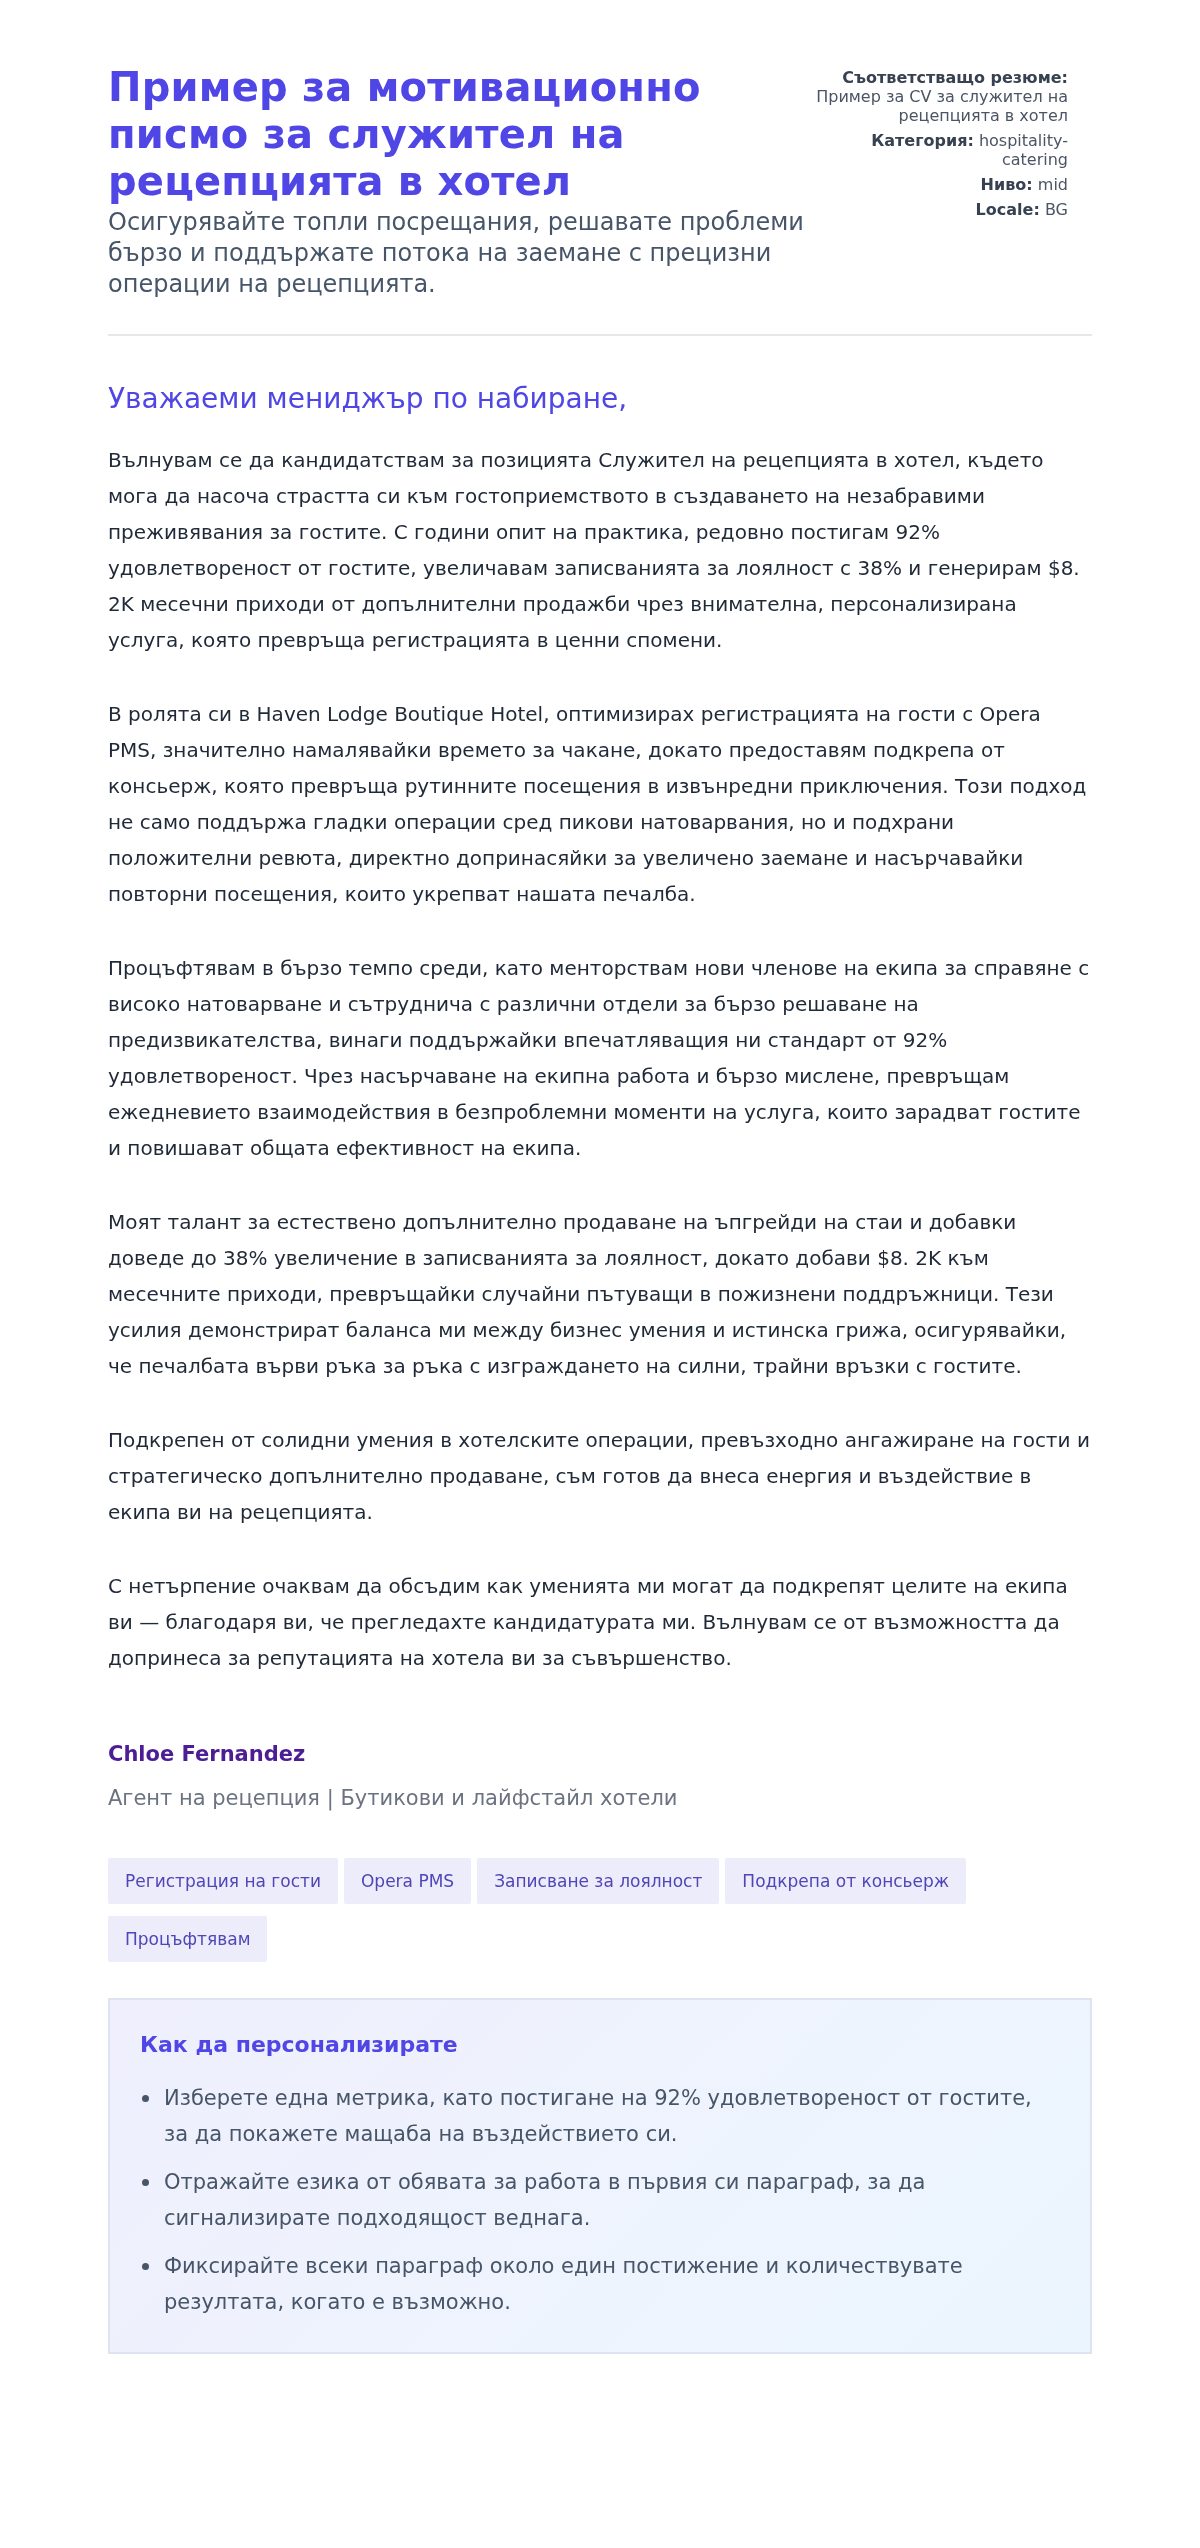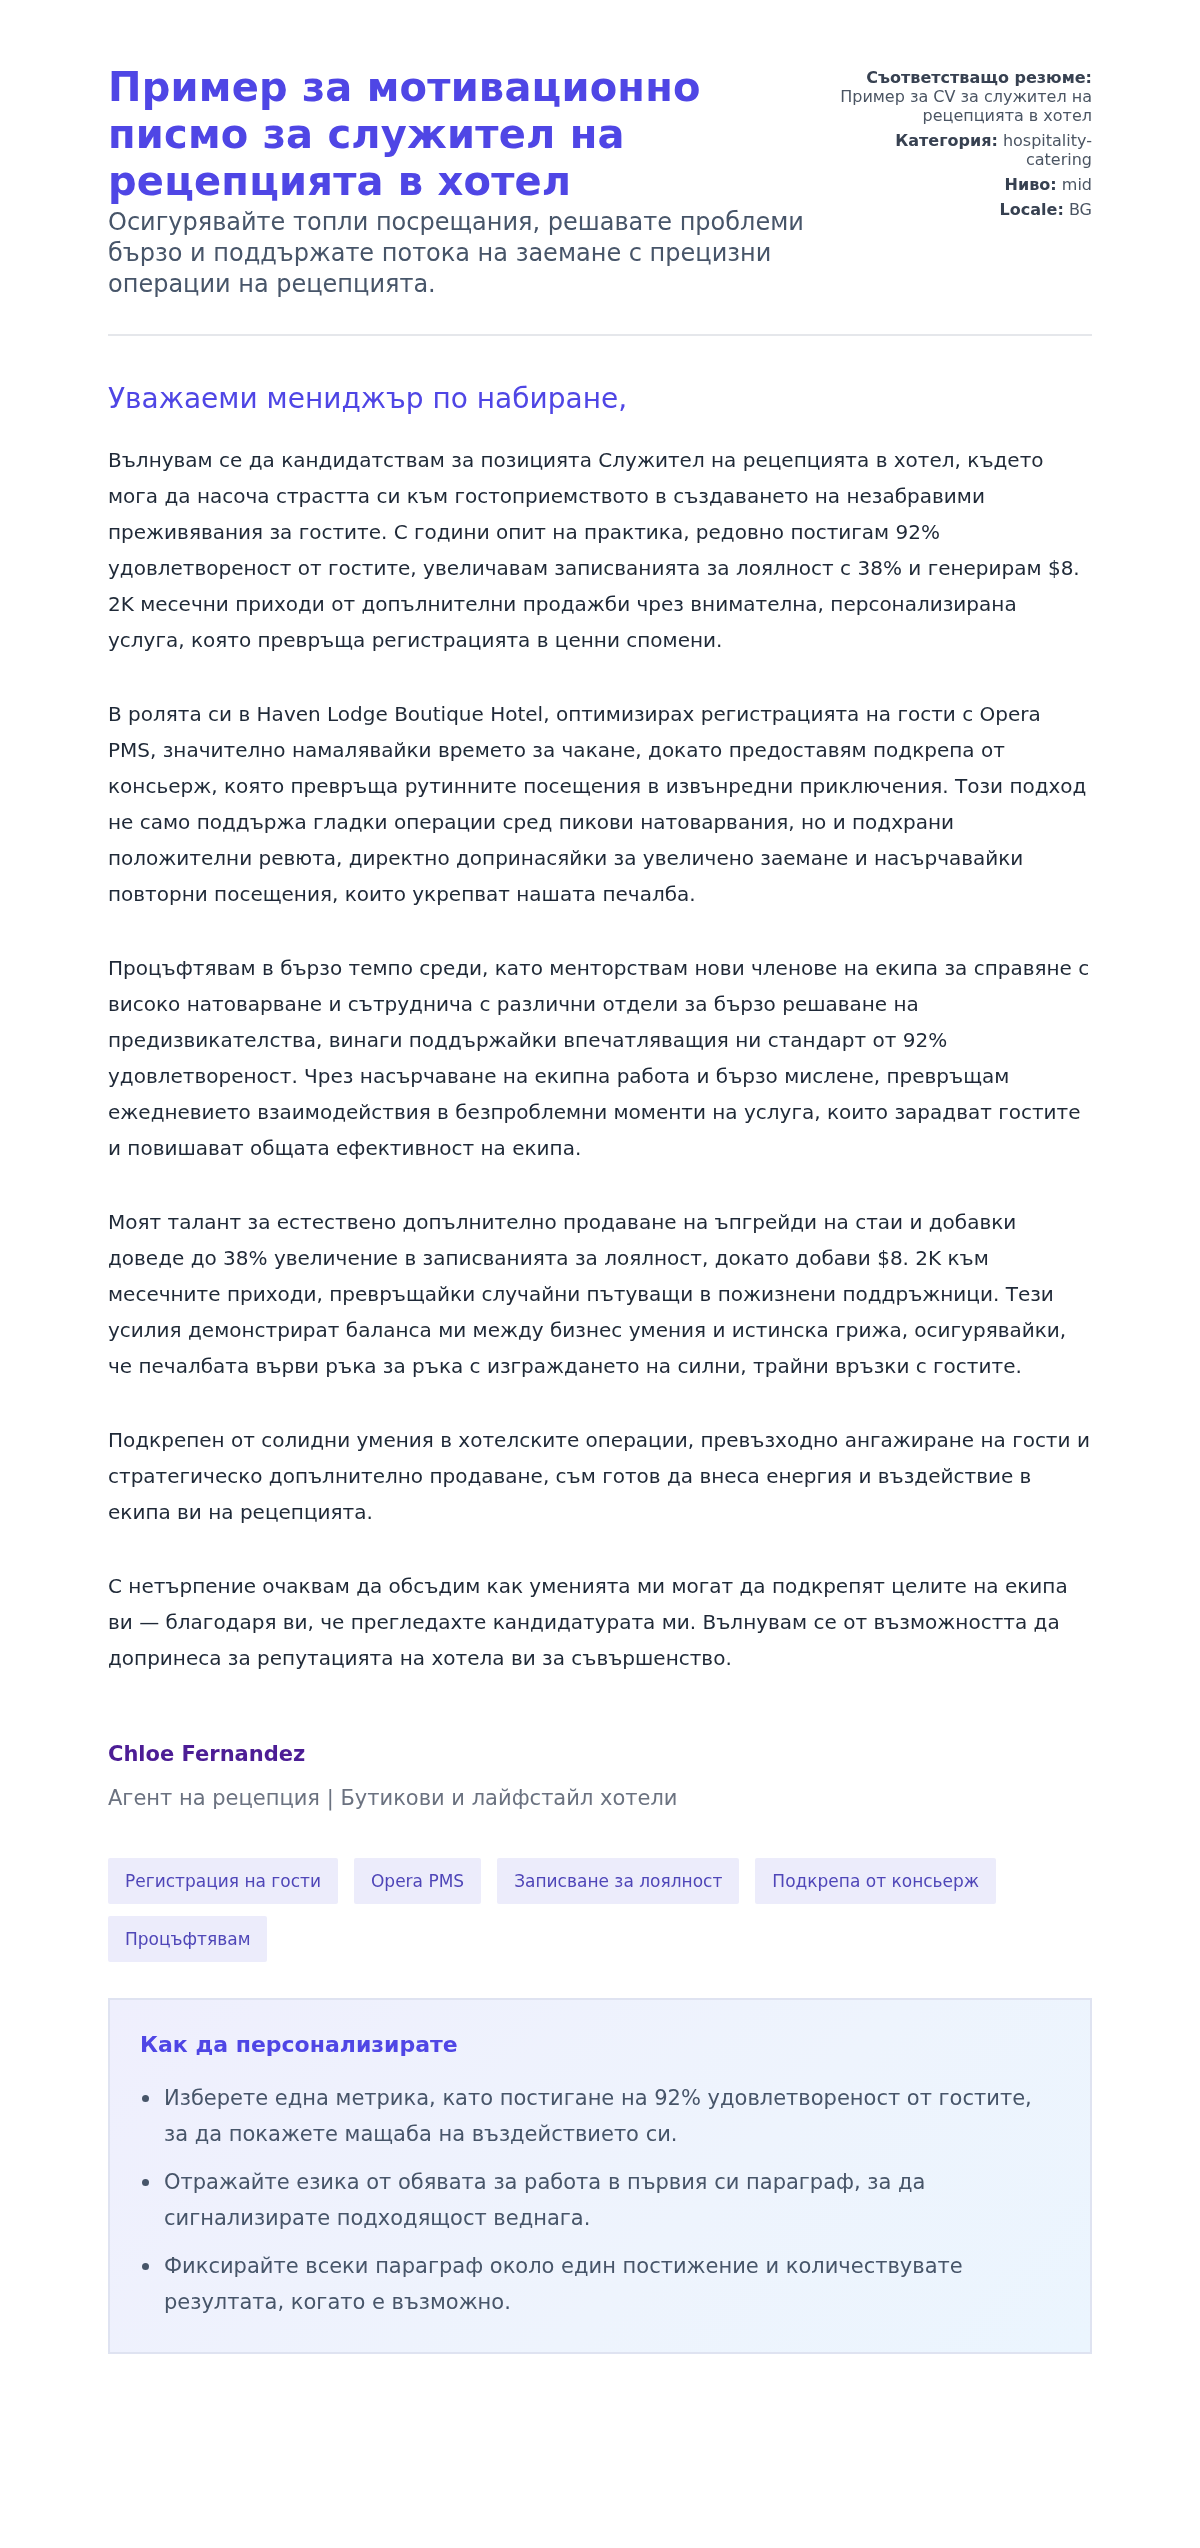--- a/index.html
+++ b/index.html
@@ -9,21 +9,20 @@
       min-height: 2548px;
       font-family: "DejaVu Sans", sans-serif;
       color: #111827;
     }
     .page {
       width: 1200px;
       padding: 64px 108px 60px 108px;
     }
     .header {
       display: flex;
-      justify-content: space-between;
       align-items: flex-start;
       padding-bottom: 34px;
       border-bottom: 2px solid #e5e7eb;
     }
     .header-left { width: 700px; }
     .title {
       font-family: "DejaVu Sans", sans-serif;
       font-weight: bold;
       font-size: 40px;
       line-height: 47px;
@@ -71,21 +70,21 @@
     .sig-title {
       margin-top: 16px;
       font-size: 21px;
       line-height: 28px;
       color: #6b7280;
     }
     .tags {
       margin-top: 46px;
       display: flex;
       flex-wrap: wrap;
-      gap: 12px 16px;
+      gap: 12px 6px;
       width: 1000px;
       align-items: flex-end;
     }
     .tag {
       background: #ececfb;
       color: #4f46b8;
       font-size: 17px;
       line-height: 22px;
       padding: 12px 17px 12px 17px;
       border-radius: 2px;

